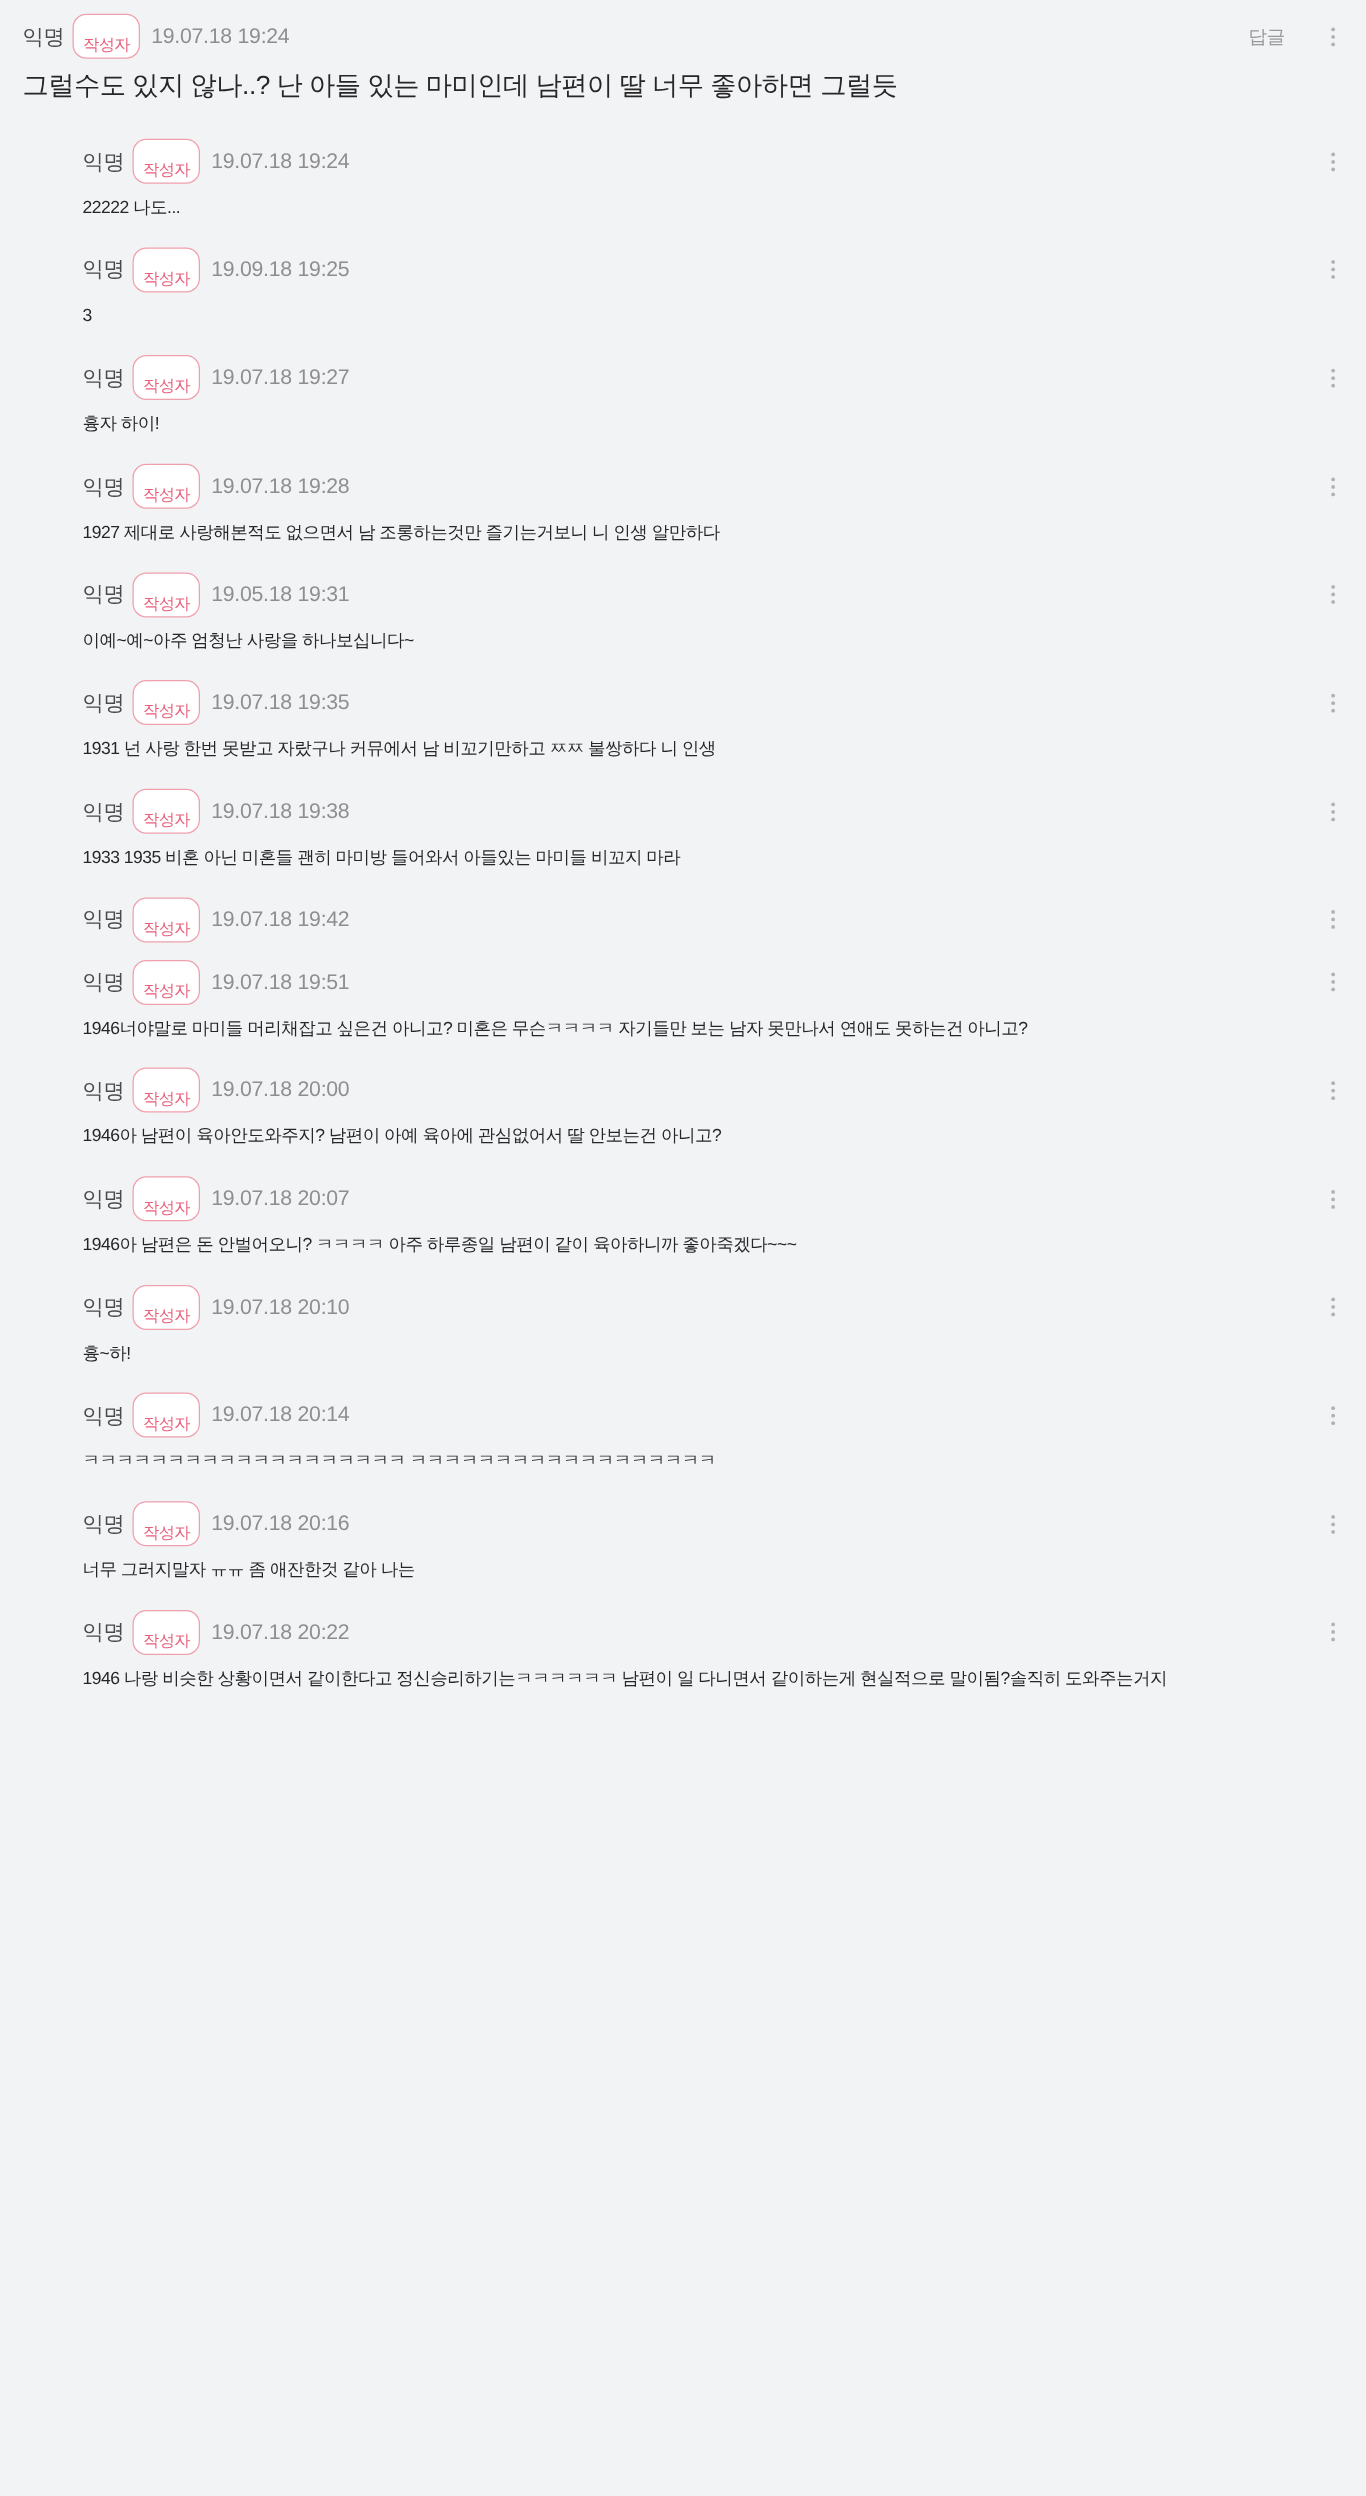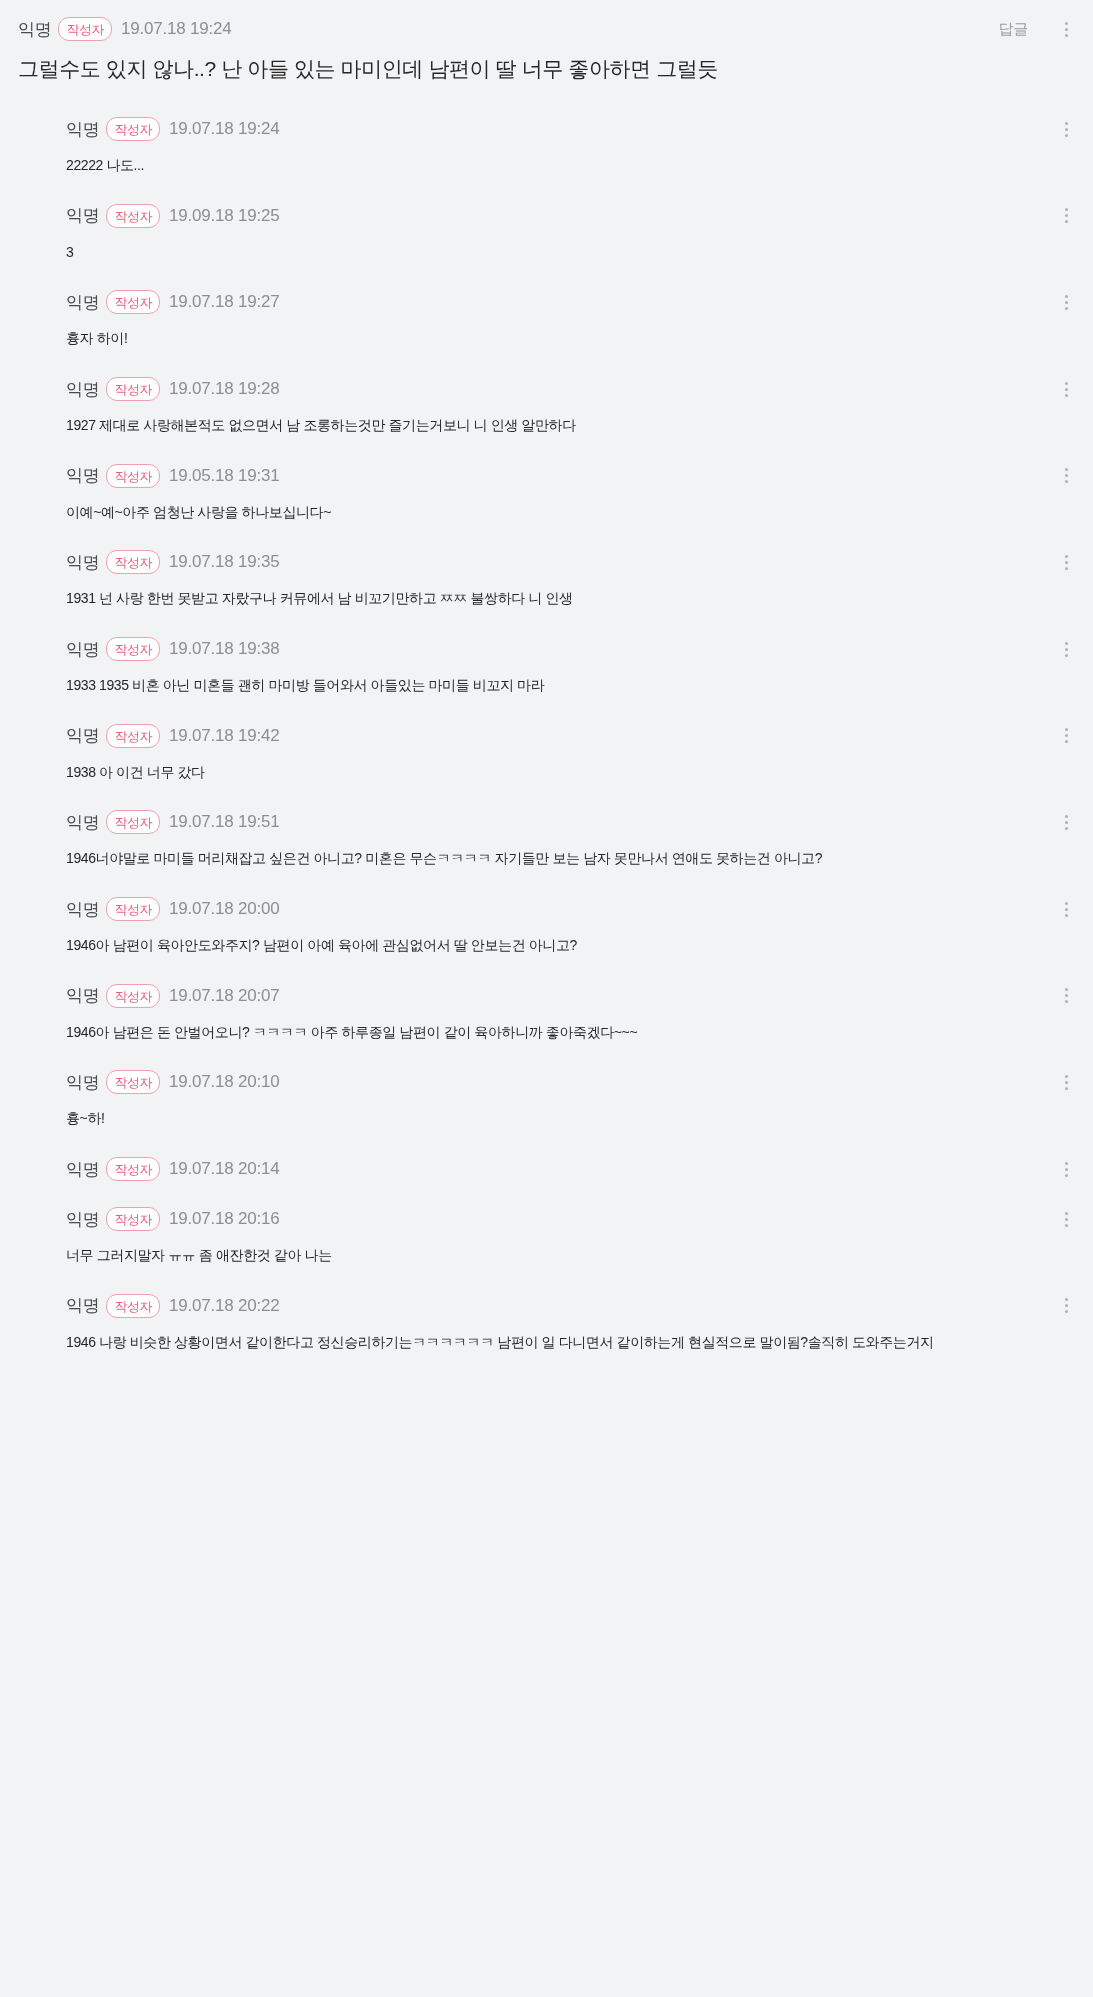--- a/index.html
+++ b/index.html
@@ -44,21 +44,21 @@
     color: #4a4a4a;
     letter-spacing: -0.3px;
   }
   .badge {
     display: inline-block;
     border: 1px solid #f0a0ad;
     color: #e8607c;
     border-radius: 11px;
     font-size: 13px;
     line-height: 13px;
-    padding: 5px 7px 4px 7px;
+    padding: 17px 7px 4px 7px;
     letter-spacing: -0.5px;
     background: #fff;
   }
   .date {
     font-size: 17px;
     color: #8e8e92;
     letter-spacing: -0.2px;
     margin-left: 2px;
   }
 
@@ -240,21 +240,20 @@
         <span class="badge">작성자</span>
         <span class="date">19.07.18 19:42</span>
       </div>
       <div class="meta-right">
         <span class="kebab">
           <i></i>
           <i></i>
           <i></i>
         </span>
       </div>
-      <div class="body">1938 아 이건 너무 갔다</div>
     </div>
     <div class="comment reply">
       <div class="meta">
         <span class="nick">익명</span>
         <span class="badge">작성자</span>
         <span class="date">19.07.18 19:51</span>
       </div>
       <div class="meta-right">
         <span class="kebab">
           <i></i>
@@ -315,20 +314,21 @@
         <span class="badge">작성자</span>
         <span class="date">19.07.18 20:14</span>
       </div>
       <div class="meta-right">
         <span class="kebab">
           <i></i>
           <i></i>
           <i></i>
         </span>
       </div>
+      <div class="body">ㅋㅋㅋㅋㅋㅋㅋㅋㅋㅋㅋㅋㅋㅋㅋㅋㅋㅋㅋ ㅋㅋㅋㅋㅋㅋㅋㅋㅋㅋㅋㅋㅋㅋㅋㅋㅋㅋ</div>
     </div>
     <div class="comment reply">
       <div class="meta">
         <span class="nick">익명</span>
         <span class="badge">작성자</span>
         <span class="date">19.07.18 20:16</span>
       </div>
       <div class="meta-right">
         <span class="kebab">
           <i></i>

